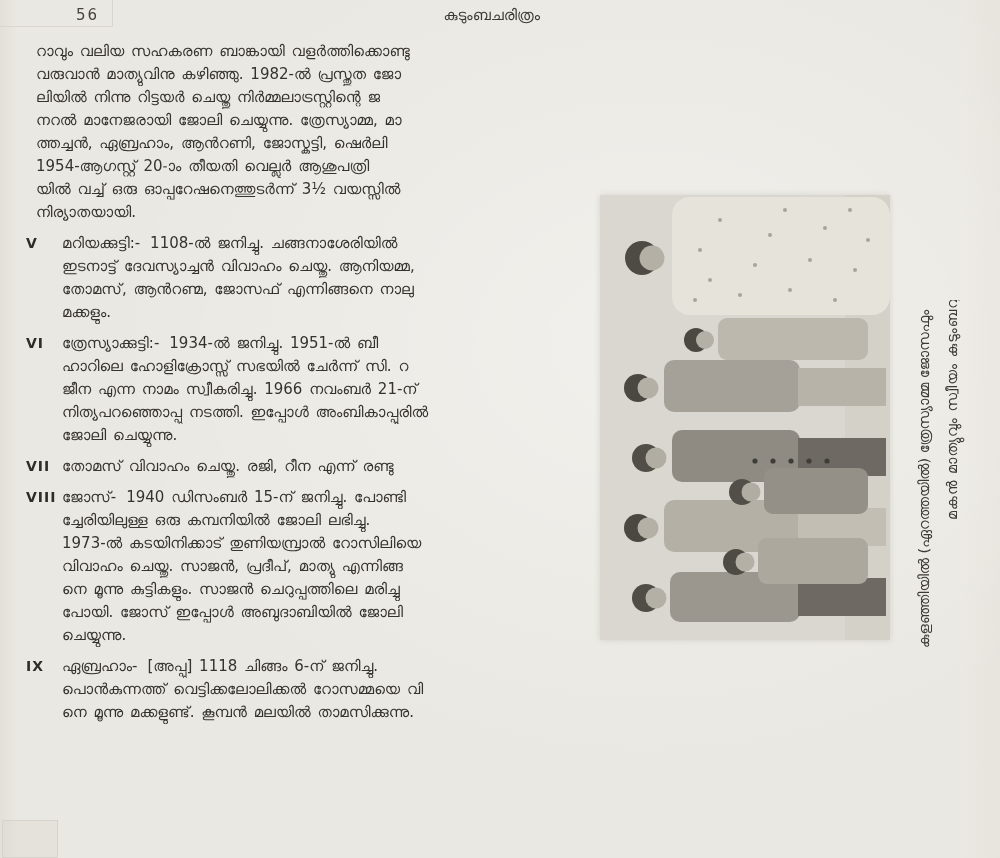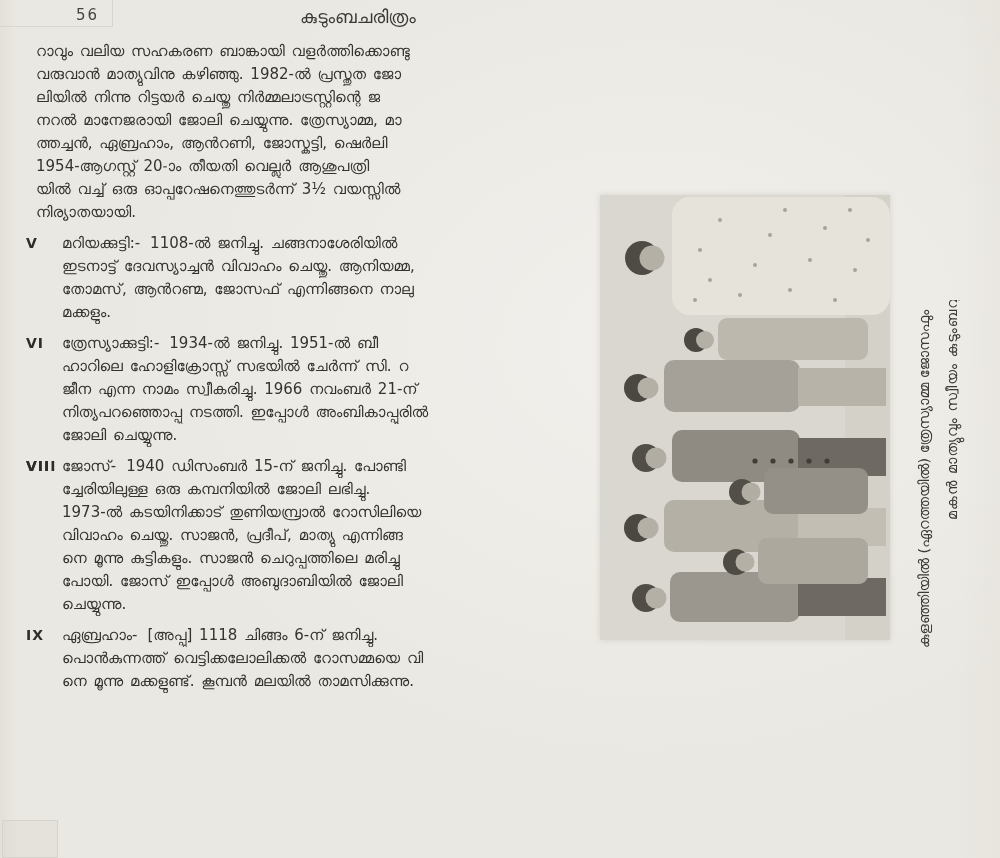--- a/index.html
+++ b/index.html
@@ -13,22 +13,22 @@
     color:#35332e;
   }
   .faint-box-top{
     position:absolute;left:0;top:0;width:112px;height:26px;
     border-right:1px solid #d9d6cf;border-bottom:1px solid #d9d6cf;
   }
   .page-number{
     position:absolute;left:76px;top:6px;font-size:15px;letter-spacing:2px;color:#47443e;
   }
   .page-header{
-    position:absolute;left:300px;top:6px;width:240px;text-align:left;
-    font-size:18px;color:#3b3933;white-space:nowrap;overflow:hidden;
+    position:absolute;left:300px;top:6px;width:240px;text-align:right;
+    font-size:15px;color:#3b3933;white-space:nowrap;overflow:hidden;
   }
   #text-col{
     position:absolute;left:36px;top:40px;width:500px;
     font-size:15px;line-height:23px;word-spacing:2px;
   }
   .tline{white-space:nowrap;overflow:hidden;height:23px;}
   .section{position:relative;margin-top:8px;padding-left:26px;}
   .numeral{
     position:absolute;left:-10px;top:0;width:30px;
     font-weight:bold;font-size:14px;color:#2f2d28;letter-spacing:1px;
@@ -111,20 +111,21 @@
 
   <div class="tline" data-interactable="false">നിത്യപറഞ്ഞൊപ്പു നടത്തി. ഇപ്പോൾ അംബികാപ്പൂരിൽ</div>
 
   <div class="tline" data-interactable="false">ജോലി ചെയ്യുന്നു.</div>
 </div>
   </div>
 
   <div class="section" data-interactable="false">
     <span class="numeral" data-interactable="false">VII</span>
     <div class="slines" data-interactable="false">
+  <div class="tline" data-interactable="false">തോമസ് വിവാഹം ചെയ്തു. രജി, റീന എന്ന് രണ്ടു</div>
 
 </div>
   </div>
 
   <div class="section" data-interactable="false">
     <span class="numeral" data-interactable="false">VIII</span>
     <div class="tline" data-interactable="false">
       <b class="sname" data-interactable="false">ജോസ്-</b><span data-interactable="false">1940 ഡിസംബർ 15-ന് ജനിച്ചു. പോണ്ടി</span>
     </div>
     <div class="slines" data-interactable="false">

